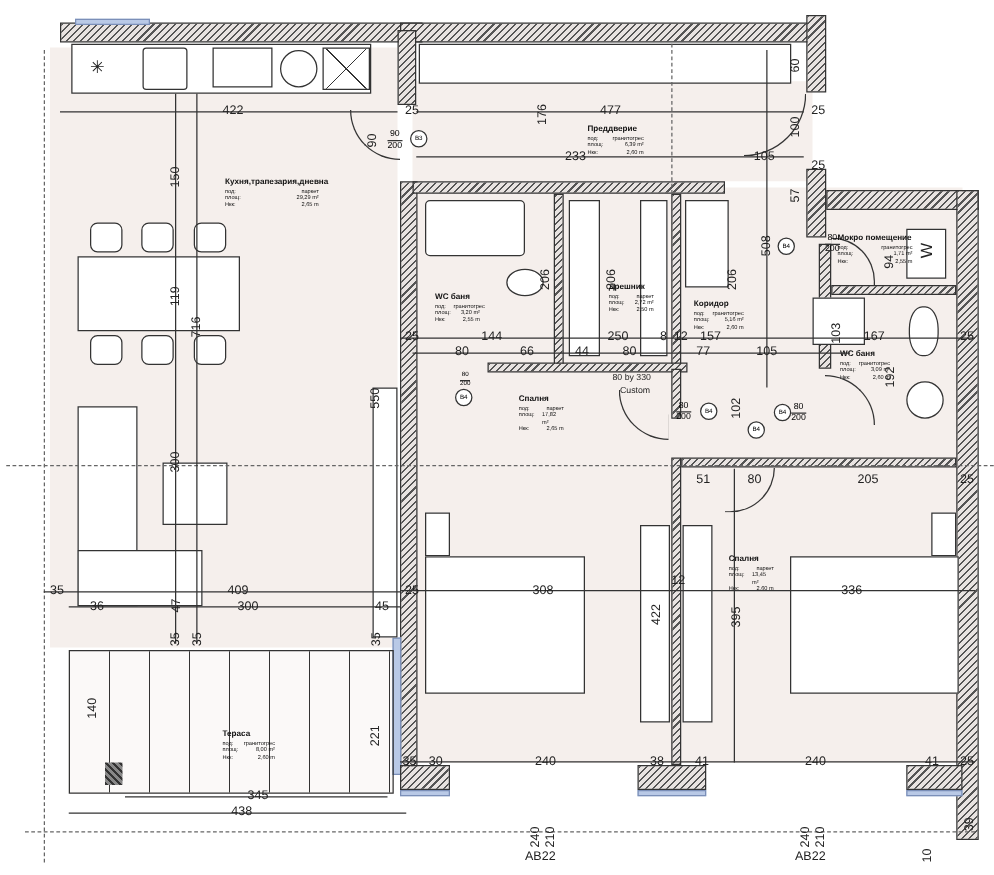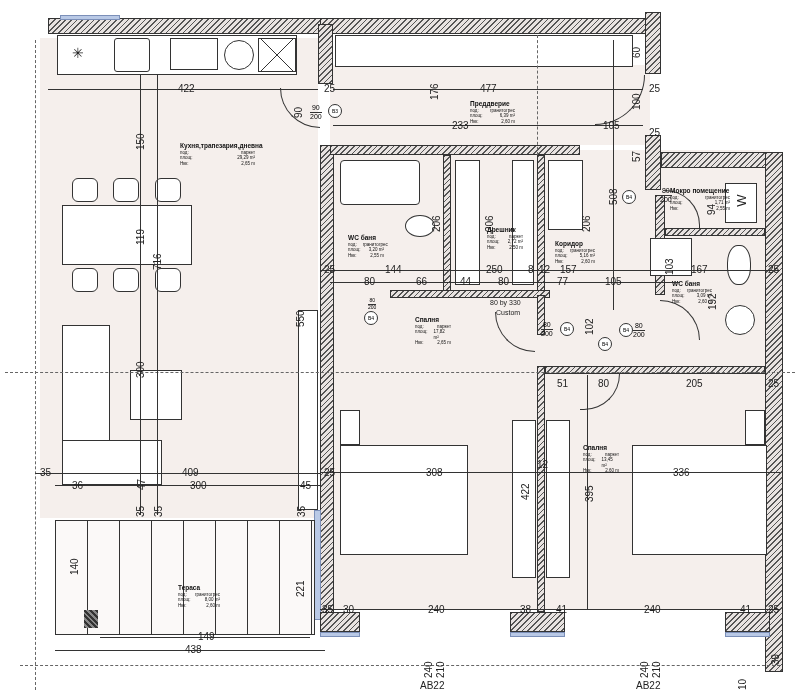--- a/index.html
+++ b/index.html
@@ -376,21 +376,21 @@
   <div class="dim" style="left:625px;top:468px;margin-left:48px;">336</div>
   <div class="dim v" style="left:521px;top:500px;">422</div>
   <div class="dim v" style="left:585px;top:502px;">395</div>
   <div class="dim" style="left:537px;top:460px;">12</div>
 
   <div class="dim v" style="left:136px;top:517px;">35</div>
   <div class="dim v" style="left:154px;top:517px;">35</div>
   <div class="dim v" style="left:297px;top:517px;">35</div>
   <div class="dim v" style="left:70px;top:575px;">140</div>
   <div class="dim v" style="left:296px;top:597px;">221</div>
-  <div class="dim" style="left:198px;top:632px;">149</div>
+  <div class="dim" style="left:198px;top:632px;">345</div>
   <div class="dim" style="left:185px;top:645px;">438</div>
 
   <div class="dim" style="left:322px;top:605px;">35</div>
   <div class="dim" style="left:343px;top:605px;">30</div>
   <div class="dim" style="left:428px;top:605px;">240</div>
   <div class="dim" style="left:520px;top:605px;">38</div>
   <div class="dim" style="left:556px;top:605px;">41</div>
   <div class="dim" style="left:644px;top:605px;">240</div>
   <div class="dim" style="left:740px;top:605px;">41</div>
   <div class="dim" style="left:768px;top:605px;">25</div>

